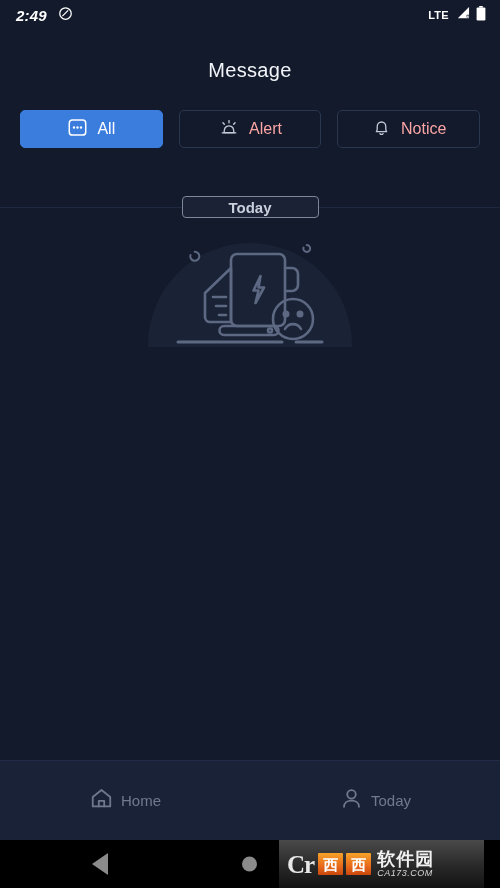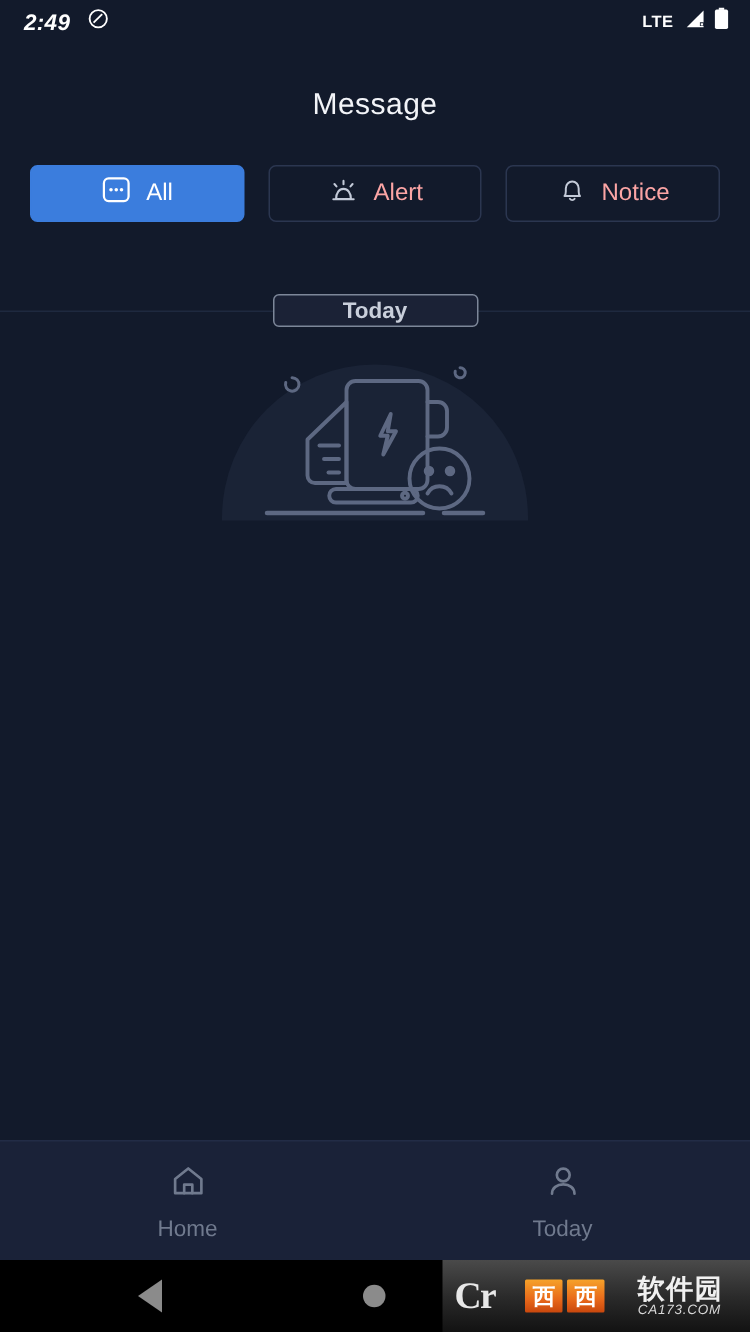--- a/index.html
+++ b/index.html
@@ -172,21 +172,20 @@
     background: #1a2238;
     border-top: 1px solid #222c46;
     display: flex;
     align-items: center;
     box-sizing: border-box;
   }
   .navitem {
     flex: 1 1 0;
     height: 100%;
     display: flex;
-    flex-direction: column;
     align-items: center;
     justify-content: center;
     gap: 7px;
     cursor: pointer;
   }
   .navlabel {
     font-size: 15px;
     line-height: 1;
     color: #707a8e;
   }
@@ -223,28 +222,28 @@
     width: 15px;
     height: 15px;
     border-radius: 50%;
     background: #8b8b8b;
     cursor: pointer;
   }
 
   
   .watermark {
     position: absolute;
-    right: 0;
+    right: 16px;
     top: 0;
     height: 48px;
     width: 205px;
     background: linear-gradient(180deg,#4a4a4a 0%,#2a2a2a 52%,#121212 100%);
     display: flex;
     align-items: center;
-    gap: 20px;
+    gap: 4px;
     padding-left: 8px;
     box-sizing: border-box;
   }
   .wm-cr {
     color: #e8e8e8;
     font-size: 25px;
     font-weight: bold;
     font-family: "Liberation Serif", serif;
     line-height: 1;
     letter-spacing: -1px;

